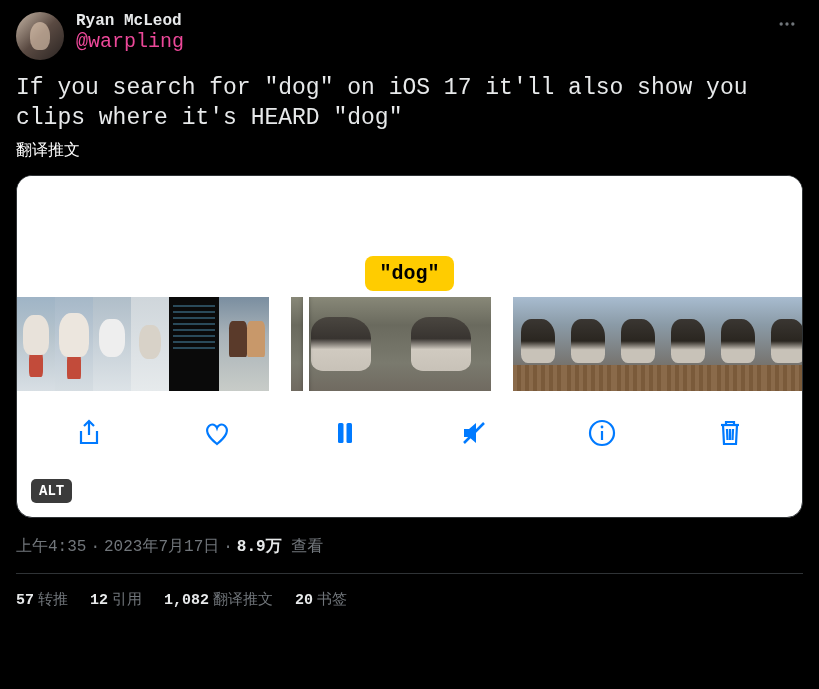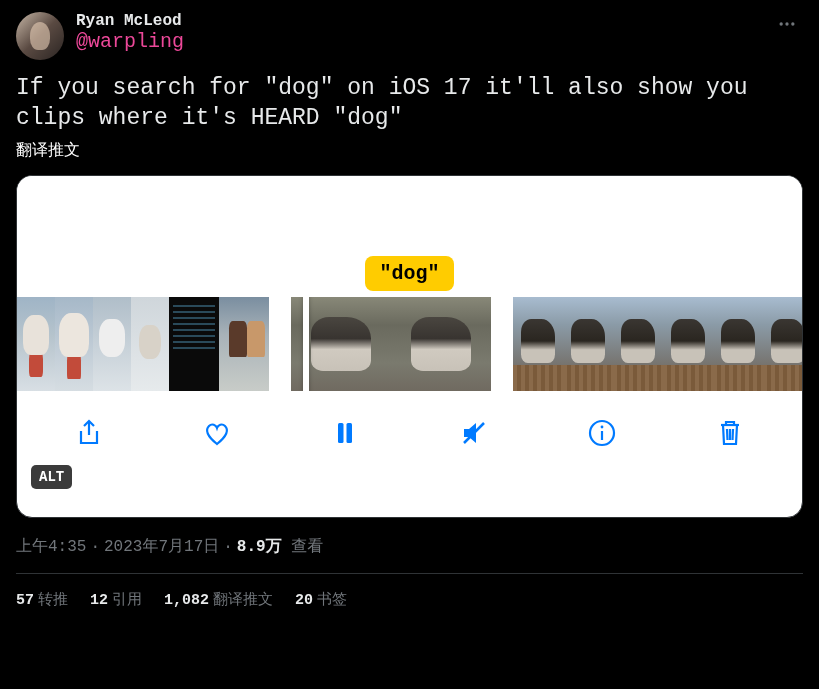--- a/index.html
+++ b/index.html
@@ -153,21 +153,21 @@
   .tool-btn {
     width: 40px; height: 40px;
     display: flex; align-items: center; justify-content: center;
     color: #007aff;
   }
   .tool-btn svg { width: 32px; height: 32px; }
 
   .alt-badge {
     position: absolute;
     left: 14px;
-    bottom: 28px;
+    bottom: 14px;
     background: rgba(0,0,0,0.77);
     color: #fff;
     font-weight: 800;
     font-size: 14px;
     padding: 4px 8px;
     border-radius: 5px;
   }
 
   .meta-row {
     color: #71767b;

